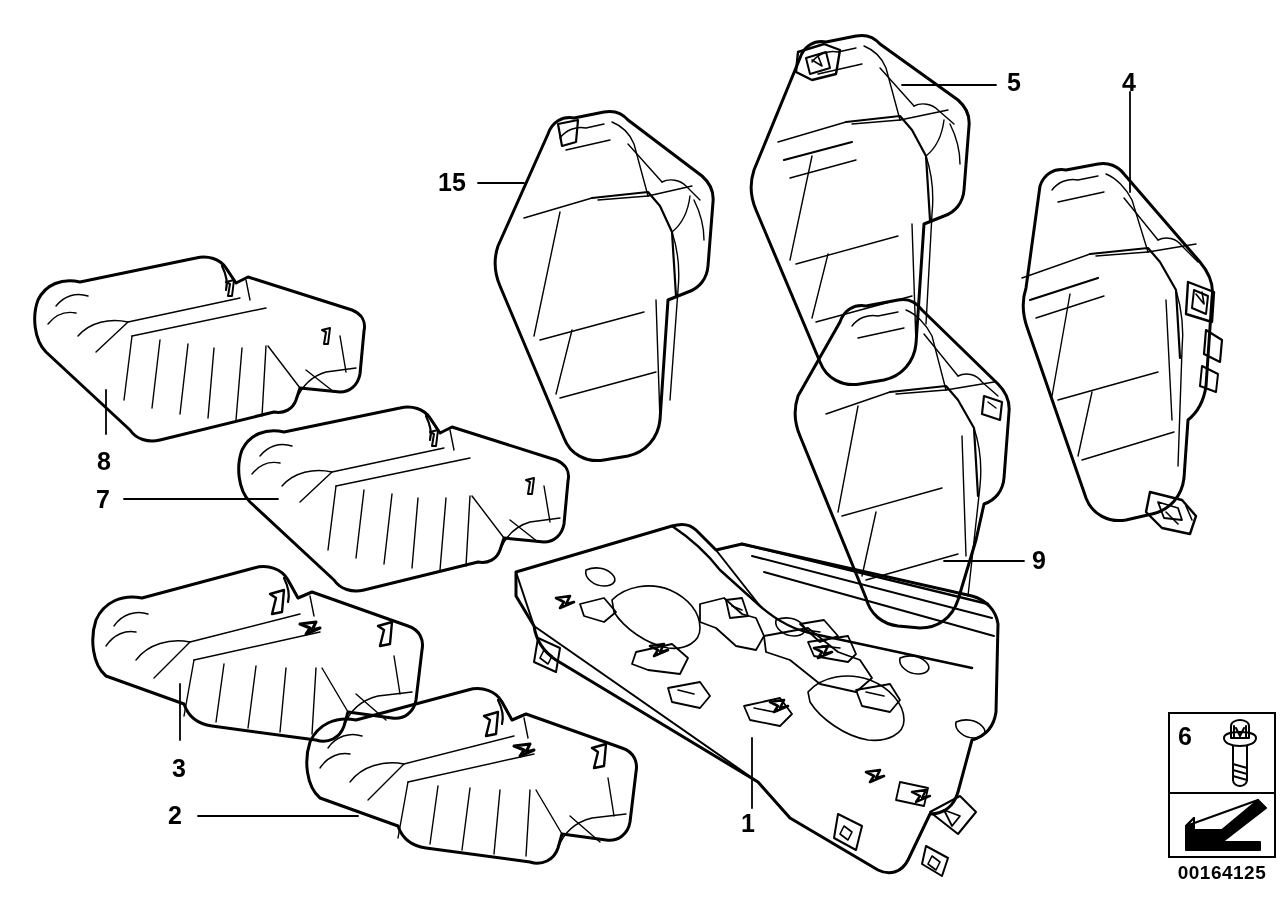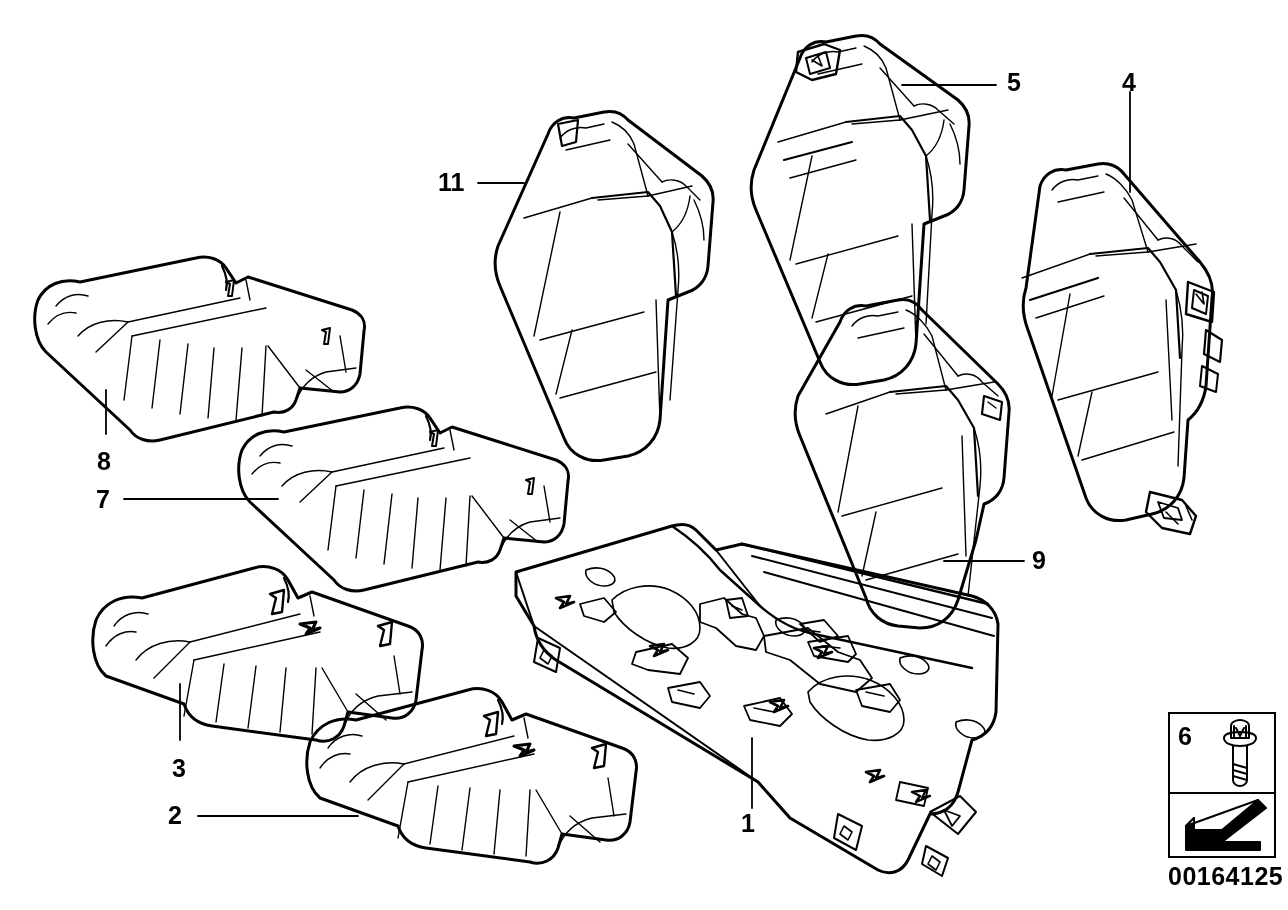--- a/index.html
+++ b/index.html
@@ -70,21 +70,21 @@
     top: 82px;
   }
   #diagram-number {
     position: absolute;
     left: 1168px;
     top: 862px;
     width: 108px;
     text-align: center;
     font-family: "Liberation Sans", sans-serif;
     font-weight: bold;
-    font-size: 25px;
+    font-size: 19px;
     letter-spacing: 0.5px;
     color: #000;
   }
 </style>
 </head>
 <body>
 
 <div id="page">
 
   <svg id="artboard" viewBox="0 0 1288 910" width="1288" height="910" xmlns="http://www.w3.org/2000/svg">
@@ -415,21 +415,21 @@
   </svg>
 
   <div class="callout" style="left:741px; top:811px;">1</div>
   <div class="callout" style="left:168px; top:803px;">2</div>
   <div class="callout" style="left:172px; top:756px;">3</div>
   <div class="callout" style="left:1122px; top:70px;">4</div>
   <div class="callout" style="left:1007px; top:70px;">5</div>
   <div class="callout" style="left:96px;  top:487px;">7</div>
   <div class="callout" style="left:97px;  top:449px;">8</div>
   <div class="callout" style="left:1032px; top:548px;">9</div>
-  <div class="callout" style="left:438px; top:170px;">11</div>
+  <div class="callout" style="left:438px; top:170px;">15</div>
 
   <div id="legend-box">
     <div id="legend-divider"></div>
 
     <div id="legend-number">6</div>
 
     <svg id="legend-bolt" width="48" height="74" viewBox="0 0 48 74" xmlns="http://www.w3.org/2000/svg">
       <g fill="none" stroke="#000" stroke-width="2" stroke-linejoin="round" stroke-linecap="round">
         <path d="M15 8 C 15 4, 20 2, 24 2 C 28 2, 33 4, 33 8 L 33 20 L 15 20 Z"></path>
         <path d="M8 20 C 8 25, 15 28, 24 28 C 33 28, 40 25, 40 20 C 40 16, 33 14, 24 14 C 15 14, 8 16, 8 20 Z"></path>

